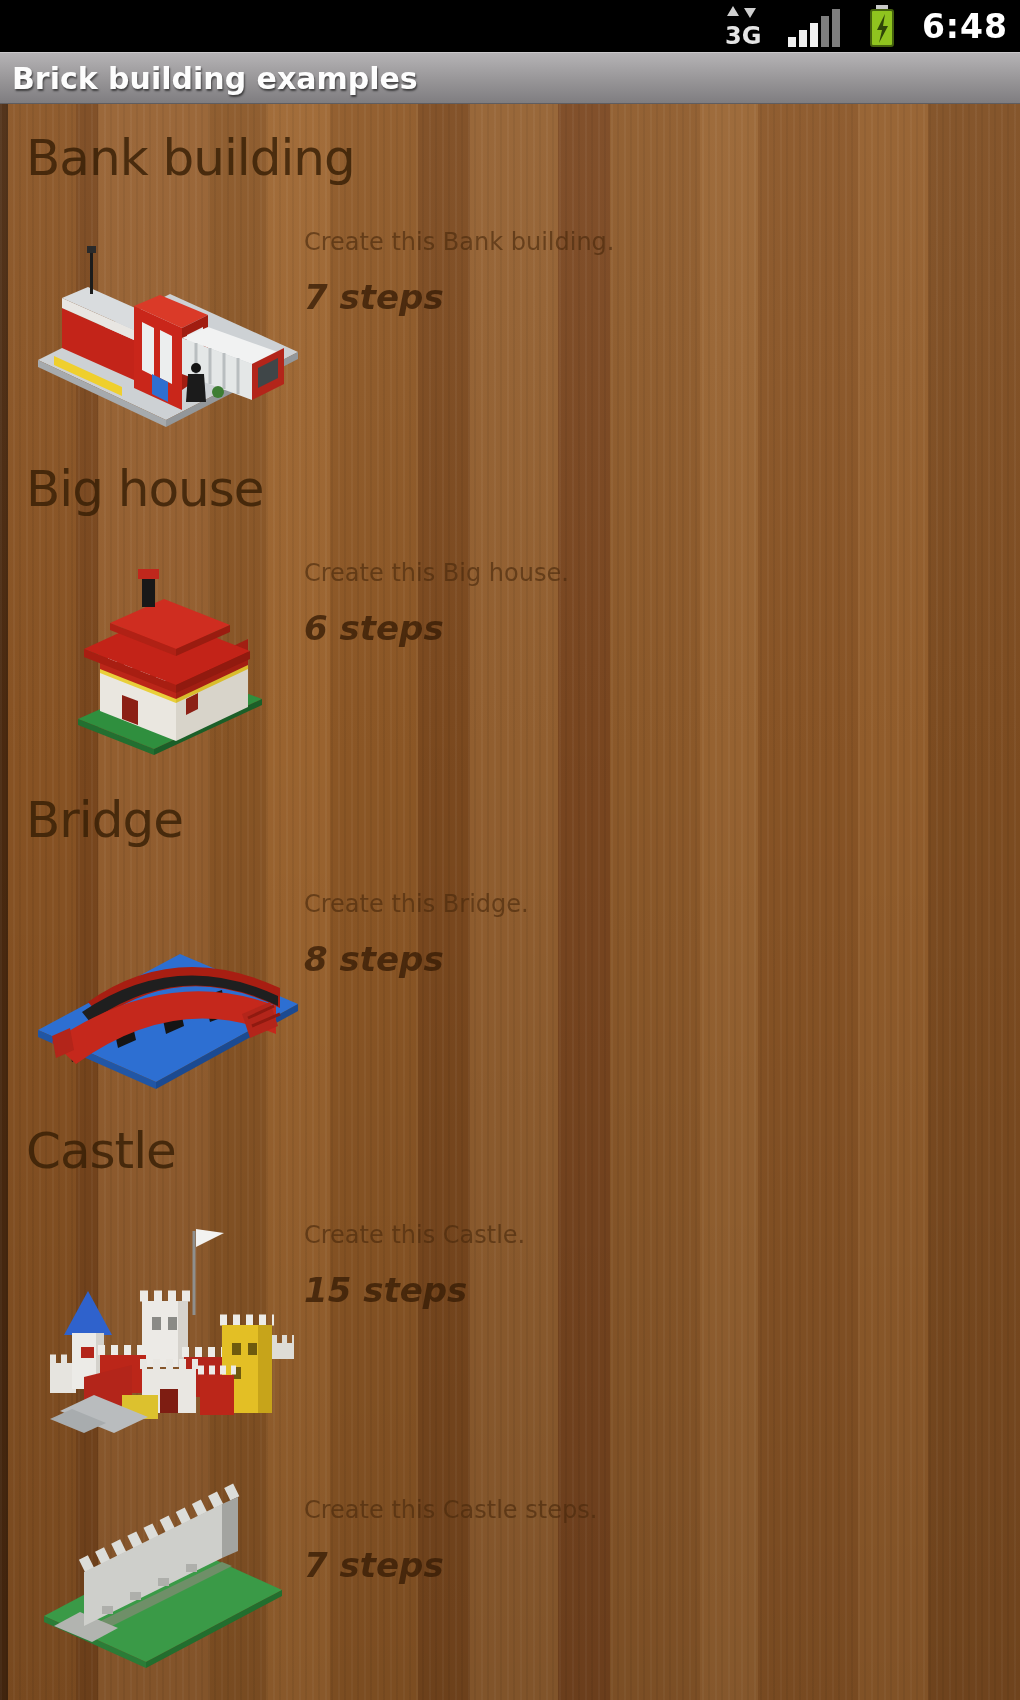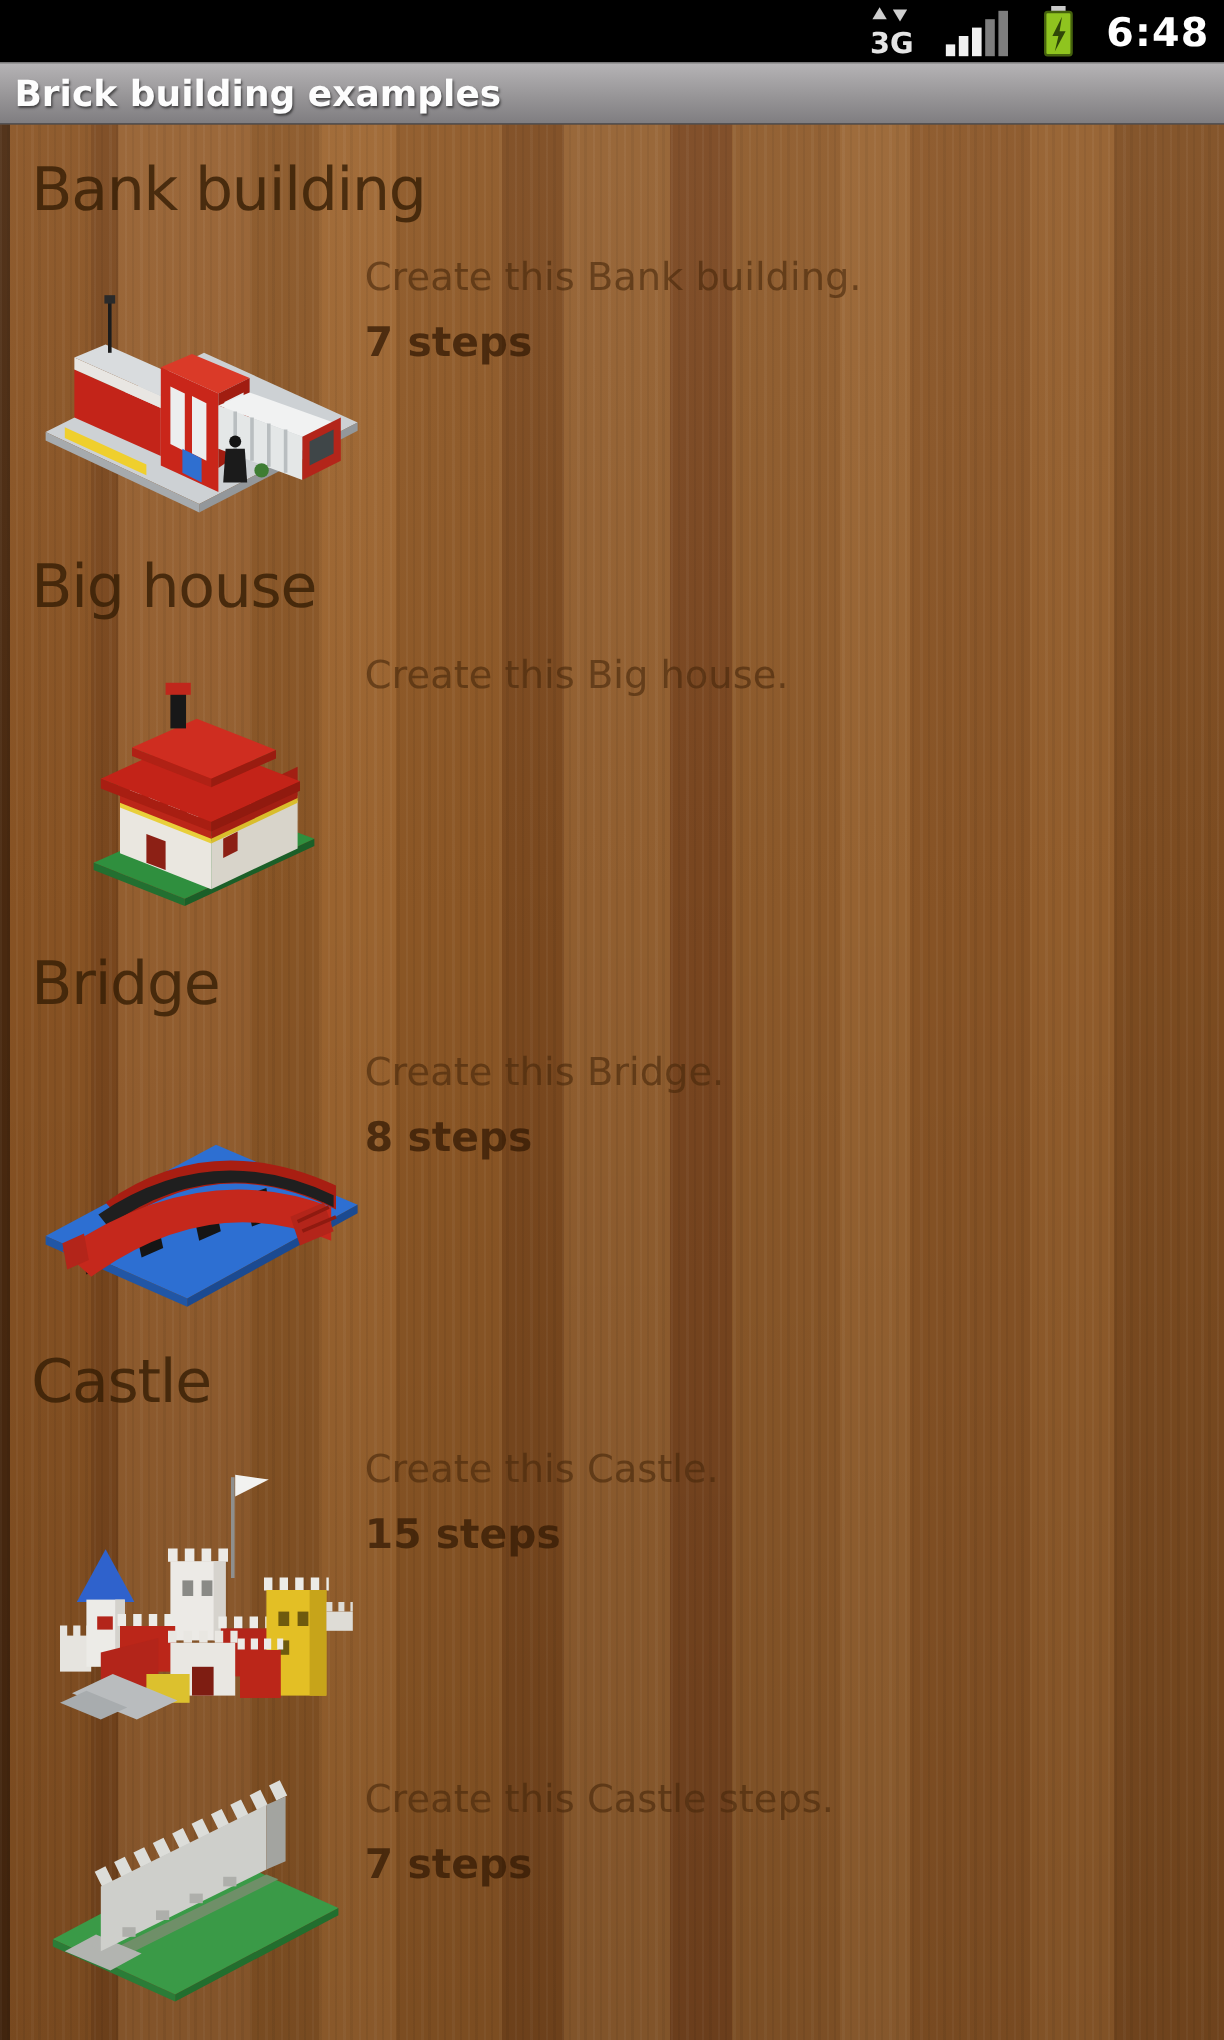--- a/index.html
+++ b/index.html
@@ -46,22 +46,22 @@
     overflow:hidden; }
 
   .item { height:331px; padding:26px 0 0 26px; }
   .item-heading { font-size:50px; line-height:56px; font-weight:normal;
                   letter-spacing:-1px; color:rgba(55,30,5,0.82); }
   .item-body { display:flex; align-items:flex-start; margin-top:16px; }
   .item-image { width:278px; flex:none; }
   .item-image svg { margin-top:20px; display:block; overflow:visible; }
   .item-image svg.low { margin-top:40px; }
   .item-text { padding-top:12px; }
-  .item-desc  { font-size:32px; line-height:34px; color:rgba(73,41,11,0.62); }
-  .item-steps { font-size:34px; font-weight:bold; 
+  .item-desc  { font-size:24px; line-height:34px; color:rgba(73,41,11,0.62);margin-top:11px; }
+  .item-steps { font-size:34px; font-weight:bold; font-style:italic;
                 margin-top:18px; color:rgba(55,28,5,0.78); }
 </style>
 </head>
 <body>
 
 <div class="screen">
 
   <div class="status-bar">
     <svg width="40" height="44" viewBox="0 0 40 44">
       <polygon points="5,12 11,2 17,12" fill="#cfcfcf"></polygon>
@@ -155,20 +155,21 @@
             <polygon points="150,132 224,98 224,106 150,140" fill="#911a0f"></polygon>
             <polygon points="84,70 150,96 204,72 138,46" fill="#cf2d20"></polygon>
             <polygon points="84,70 150,96 150,103 84,77" fill="#b02115"></polygon>
             <polygon points="150,96 204,72 204,79 150,103" fill="#9a1c10"></polygon>
             <rect x="116" y="22" width="13" height="32" fill="#181818"></rect>
             <rect x="112" y="16" width="21" height="10" fill="#c0271c"></rect>
           </svg>
         </div>
         <div class="item-text">
           <div class="item-desc">Create this Big house.</div>
+          <div class="item-steps">6 steps</div>
         </div>
       </div>
     </div>
 
     <div class="item">
       <div class="item-heading">Bridge</div>
       <div class="item-body">
         <div class="item-image">
           <svg width="278" height="200" viewBox="0 0 278 200">
             <polygon points="12,146 130,198 272,120 154,70" fill="#2d6fd2"></polygon>

